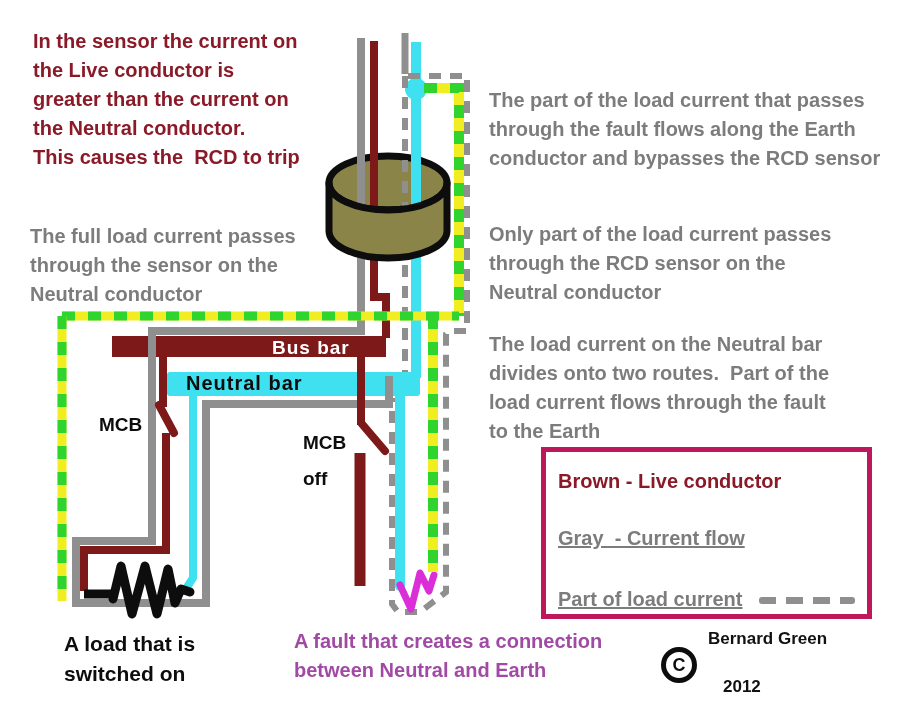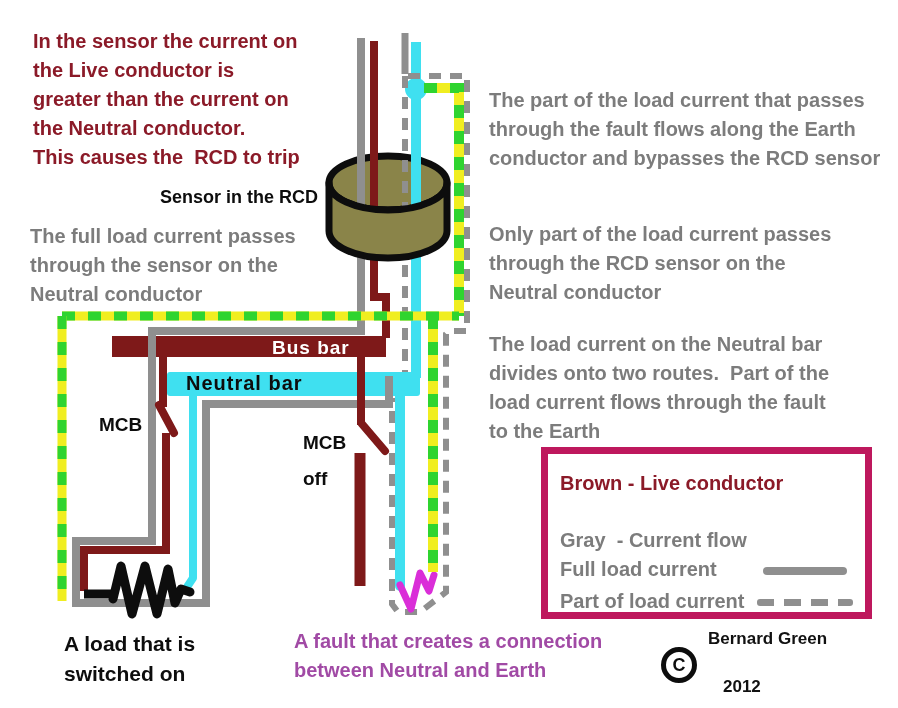--- a/index.html
+++ b/index.html
@@ -9,26 +9,26 @@
   .txt{position:absolute;font-weight:bold;white-space:pre;margin:0;}
   .maroon{color:var(--c-live_text);font-size:20px;line-height:29px;}
   .graytxt{color:var(--c-gray_text);font-size:20px;line-height:29px;}
   .purple{color:var(--c-fault_text);font-size:20px;line-height:29px;}
   .sensor-label{font-size:18px;color:#0d0d0d;}
   .mcb{font-size:19px;color:#0d0d0d;line-height:36px;}
   .busbar-label{font-size:19px;color:#ffffff;letter-spacing:1px;margin-left:44px;}
   .neutralbar-label{font-size:20px;color:#0d0d0d;letter-spacing:1px;}
   .load-caption{font-size:21px;color:#0d0d0d;line-height:30px;}
   .legend{position:absolute;left:541px;top:447px;width:331px;height:172px;
-          border:7px solid #be185d;background:#ffffff;box-sizing:border-box;}
+          border:5px solid #be185d;background:#ffffff;box-sizing:border-box;}
   .legend-row{position:absolute;left:0;width:100%;height:26px;}
   .legend-label{position:absolute;left:12px;top:0;font-weight:bold;font-size:20px;white-space:pre;}
   .c-live{color:var(--c-live_text);}
   .c-blue{color:var(--c-neutral_text);}
-  .c-gray{color:var(--c-gray_text);}
+  .c-gray{color:var(--c-gray_text);text-decoration:underline;}
   .line-solid{position:absolute;right:18px;top:9px;width:84px;height:8px;border-radius:4px;
               background:var(--c-gray);}
   .line-dashed{position:absolute;right:12px;top:9px;width:96px;height:7px;border-radius:3px;
                background:repeating-linear-gradient(90deg,var(--c-gray) 0 17px,transparent 17px 27px);}
   .copy-circle{position:absolute;left:661px;top:647px;width:26px;height:26px;border:5px solid #0d0d0d;
                border-radius:50%;text-align:center;line-height:26px;font-weight:bold;font-size:18px;color:#0d0d0d;}
   .copy-name{left:708px;top:629px;font-size:17px;color:#111;}
   .copy-year{left:723px;top:677px;font-size:17px;color:#111;}
 </style>
 </head>
@@ -80,21 +80,20 @@
 
     <path d="M329 183 L329 231 A59 27 0 0 0 447 231 L447 183 A59 27 0 0 1 329 183 Z" style="fill:var(--c-sensor_fill);stroke:#0d0d0d;stroke-width:7;stroke-linejoin:round"></path>
   </svg>
 
   <div class="txt maroon" style="left:33px;top:27px;">In the sensor the current on
 the Live conductor is
 greater than the current on
 the Neutral conductor.
 This causes the  RCD to trip</div>
 
-  <div class="txt sensor-label" style="left:160px;top:187px;">Sensor in the RCD</div>
 
   <div class="txt graytxt" style="left:30px;top:222px;">The full load current passes
 through the sensor on the
 Neutral conductor</div>
 
   <div class="txt graytxt" style="left:489px;top:86px;">The part of the load current that passes
 through the fault flows along the Earth
 conductor and bypasses the RCD sensor</div>
 
   <div class="txt graytxt" style="left:489px;top:220px;">Only part of the load current passes
@@ -121,24 +120,20 @@
   <div class="txt purple" style="left:294px;top:627px;">A fault that creates a connection
 between Neutral and Earth</div>
 
   <div class="legend">
     <div class="legend-row" style="top:18px;">
       <span class="legend-label c-live">Brown - Live conductor</span>
     </div>
     <div class="legend-row" style="top:75px;">
       <span class="legend-label c-gray">Gray  - Current flow</span>
     </div>
-    <div class="legend-row" style="top:104px;">
-      <span class="legend-label c-gray">Full load current</span>
-      <span class="line-solid"></span>
-    </div>
     <div class="legend-row" style="top:136px;">
       <span class="legend-label c-gray">Part of load current</span>
       <span class="line-dashed"></span>
     </div>
   </div>
 
   <div class="copy-circle">C</div>
   <div class="txt copy-name">Bernard Green</div>
   <div class="txt copy-year">2012</div>
 

